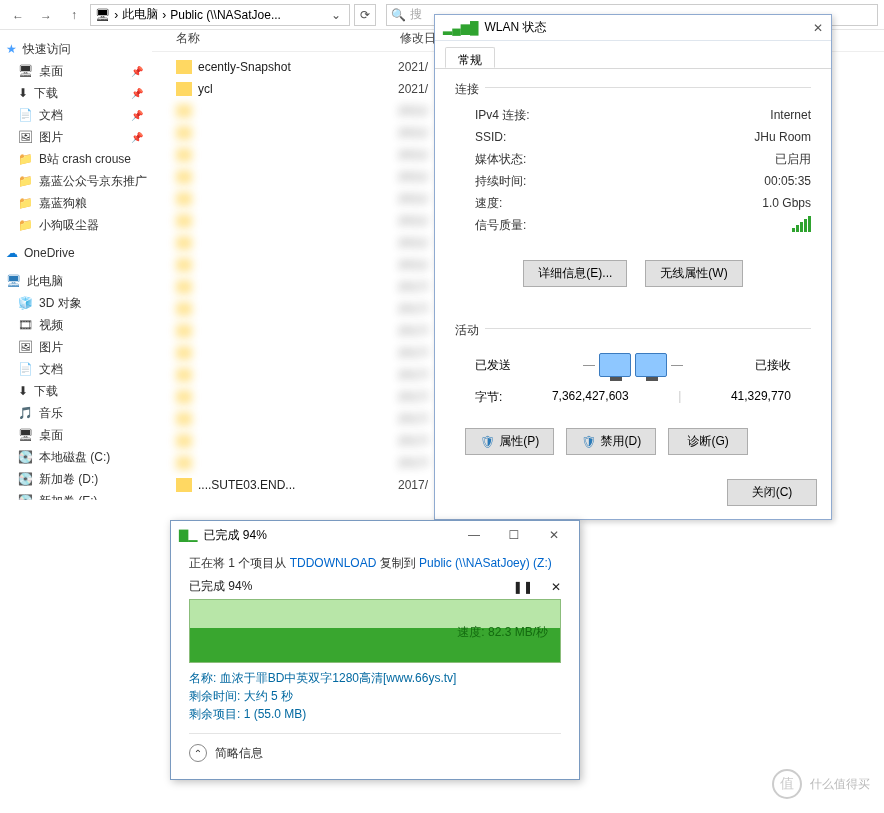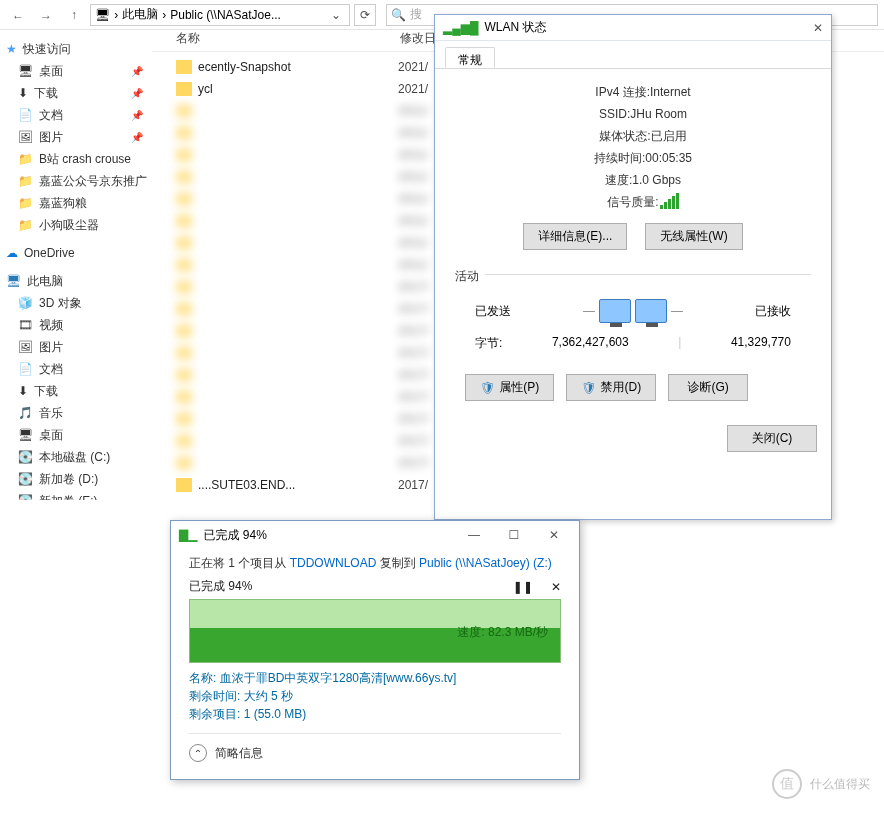--- a/index.html
+++ b/index.html
@@ -34,28 +34,28 @@
 
 .wlan{position:absolute;left:434px;top:14px;width:398px;height:506px;background:#fff;border:1px solid #8faad0;box-shadow:2px 2px 6px rgba(0,0,0,.2)}
 .wlan-title{height:26px;background:#fff;display:flex;align-items:center;padding:0 8px;gap:6px;border-bottom:1px solid #dfe6ee}
 .wlan-title .sig{color:#2fa32f}
 .wlan-title .x{margin-left:auto;color:#555}
 .tabs{height:28px;display:flex;padding:6px 10px 0 10px;border-bottom:1px solid #d8d8d8}
 .tab{padding:4px 12px;border:1px solid #d8d8d8;border-bottom:1px solid #fff;background:#fff;border-radius:2px 2px 0 0}
 .wlan-body{padding:12px 20px}
 .grp-title{color:#333;margin-bottom:6px}
 .grp-line{height:1px;background:#ddd;margin-bottom:10px}
-.kv{display:flex;justify-content:center;height:22px;align-items:center;padding-left:20px}
+.kv{display:flex;justify-content:space-between;height:22px;align-items:center;padding-left:20px}
 .kv .k{color:#333}
 .kv .v{color:#333}
 .sigq{display:inline-block}
 .sigq span{display:inline-block;width:3px;background:#2fa32f;margin-left:1px}
-.btns{display:flex;gap:18px;justify-content:center;margin-top:10px}
+.btns{display:flex;gap:18px;justify-content:center;margin-top:24px}
 .btn{border:1px solid #adadad;background:#e1e1e1;padding:4px 14px;min-width:90px;text-align:center}
-.activity{margin-top:18px}
+.activity{margin-top:35px}
 .act-row{display:flex;justify-content:space-between;align-items:center;padding:0 20px;margin-top:8px}
 .act-ic{display:flex;align-items:center;gap:4px}
 .monitor{width:32px;height:24px;background:#8ec7ff;border:1px solid #3b7bbf;border-radius:2px;position:relative}
 .monitor:after{content:"";position:absolute;bottom:-5px;left:10px;width:12px;height:4px;background:#555}
 .bytes{display:flex;justify-content:space-between;padding:0 20px;margin-top:12px}
 .btm-btns{display:flex;gap:12px;margin-top:22px;padding-left:10px}
 .btm-btns .btn{min-width:80px;display:flex;align-items:center;justify-content:center;gap:4px}
 .shield{color:#2a7ab8}
 .close-row{display:flex;justify-content:flex-end;padding:12px 14px}
 
@@ -314,20 +314,24 @@
 <div class="wlan">
  <div class="wlan-title">
   <span class="sig">▂▄▆█</span>
   <span>WLAN 状态</span>
   <span class="x">✕</span>
  </div>
  <div class="tabs">
   <div class="tab">常规</div>
  </div>
  <div class="wlan-body">
+  <div style="display:flex;align-items:center;gap:6px">
+        <span class="grp-title">连接</span>
+        <div class="grp-line" style="flex:1"></div>
+      </div>
   <div id="wlan-rows">
         <div class="kv">
           <span class="k">IPv4 连接:</span>
           <span class="v">Internet</span>
         </div>
         <div class="kv">
           <span class="k">SSID:</span>
           <span class="v">JHu Room</span>
         </div>
         <div class="kv">

